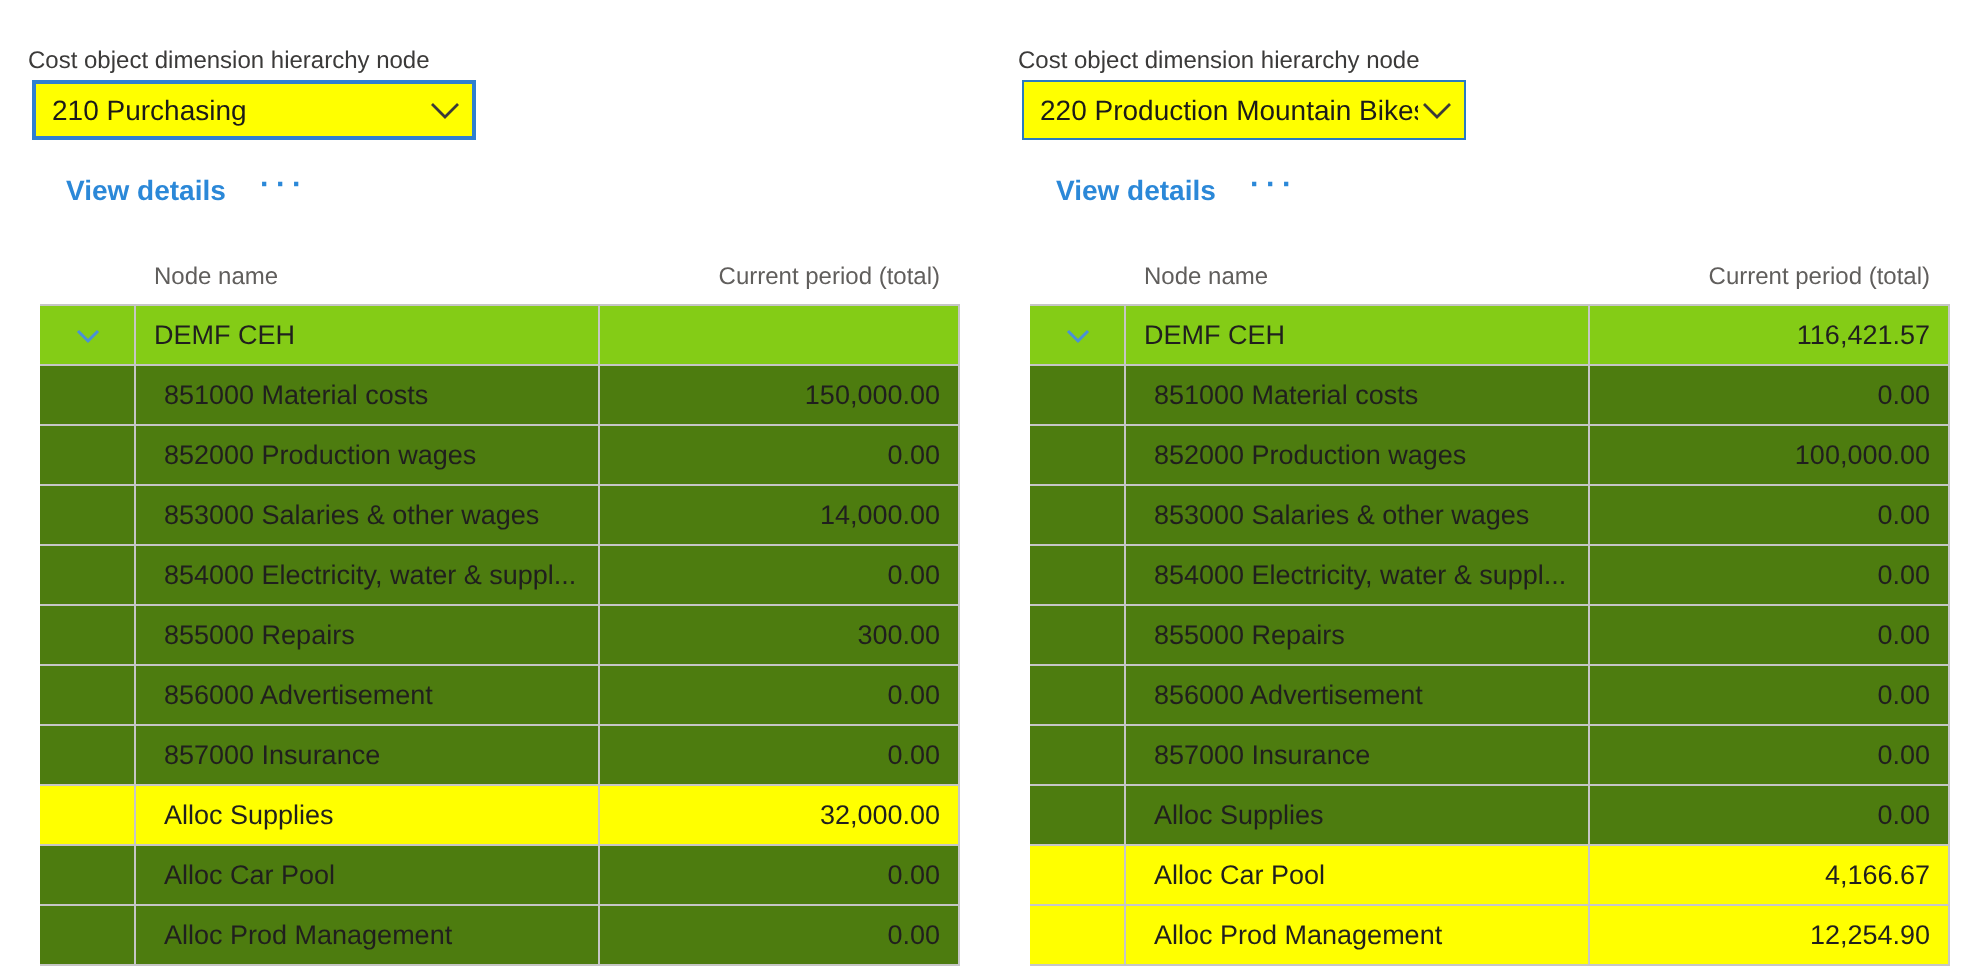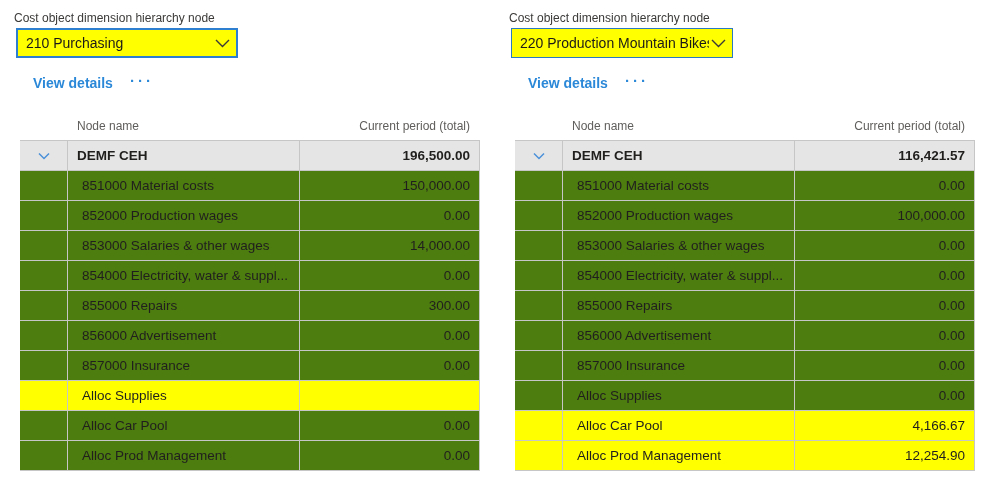--- a/index.html
+++ b/index.html
@@ -3,21 +3,21 @@
 <meta charset="utf-8">
 <style>
   * { margin: 0; padding: 0; box-sizing: border-box; }
   html, body {
     width: 983px; height: 484px;
     background: #ffffff;
     font-family: "Liberation Sans", "DejaVu Sans", sans-serif;
     overflow: hidden;
     position: relative;
   }
-  .panel { position: absolute; top: 4px; width: 468px; height: 464px; }
+  .panel { position: absolute; top: 16px; width: 468px; height: 464px; }
   .panel-left  { left: 14px; }
   .panel-right { left: 509px; }
 
   .field-label {
     position: absolute; top: 7px; left: 0;
     font-size: 12px; color: #3b3a39;
     white-space: nowrap;
   }
   .combobox {
     position: absolute; top: 24px; left: 2px;
@@ -55,21 +55,21 @@
   .grid-header .hdr-name  { grid-column: 2; padding-left: 9px; }
   .grid-header .hdr-value { grid-column: 3; text-align: right; padding-right: 9px; }
 
   .grid-body { border-top: 1px solid #c6c6c6; border-right: 1px solid #c6c6c6; }
   .row {
     display: grid; grid-template-columns: 48px 232px 179px;
     height: 30px; border-bottom: 1px solid #c6c6c6;
     font-size: 13.5px; color: #201f1e;
     background: #4d7c0f;
   }
-  .row.parent { background: #e5e5e5; font-weight: bold; }
+  .row.parent { background: #84cc16; font-weight: normal; }
   .row.highlight { background: #ffff00; }
   .cell { display: flex; align-items: center; height: 100%; overflow: hidden; }
   .cell-toggle { justify-content: center; border-right: 1px solid #c6c6c6; }
   .cell-name   { padding-left: 9px; border-right: 1px solid #c6c6c6; white-space: nowrap; }
   .cell-name.indent { padding-left: 14px; }
   .cell-value  { justify-content: flex-end; padding-right: 9px; white-space: nowrap; }
 </style>
 </head>
 <body>
 
@@ -91,21 +91,20 @@
       <div class="hdr-value">Current period (total)</div>
     </div>
     <div class="grid-body">
         <div class="row parent">
           <div class="cell cell-toggle">
             <span><svg width="12" height="8" viewBox="0 0 12 8">
                 <path d="M1 1.5 L6 6.5 L11 1.5" fill="none" stroke="#4a90d9" stroke-width="1.5"></path>
               </svg></span>
           </div>
           <div class="cell cell-name">DEMF CEH</div>
-          <div class="cell cell-value">196,500.00</div>
         </div>
         <div class="row">
           <div class="cell cell-toggle"></div>
           <div class="cell cell-name indent">851000 Material costs</div>
           <div class="cell cell-value">150,000.00</div>
         </div>
         <div class="row">
           <div class="cell cell-toggle"></div>
           <div class="cell cell-name indent">852000 Production wages</div>
           <div class="cell cell-value">0.00</div>
@@ -131,20 +130,21 @@
           <div class="cell cell-value">0.00</div>
         </div>
         <div class="row">
           <div class="cell cell-toggle"></div>
           <div class="cell cell-name indent">857000 Insurance</div>
           <div class="cell cell-value">0.00</div>
         </div>
         <div class="row highlight">
           <div class="cell cell-toggle"></div>
           <div class="cell cell-name indent">Alloc Supplies</div>
+          <div class="cell cell-value">32,000.00</div>
         </div>
         <div class="row">
           <div class="cell cell-toggle"></div>
           <div class="cell cell-name indent">Alloc Car Pool</div>
           <div class="cell cell-value">0.00</div>
         </div>
         <div class="row">
           <div class="cell cell-toggle"></div>
           <div class="cell cell-name indent">Alloc Prod Management</div>
           <div class="cell cell-value">0.00</div>

